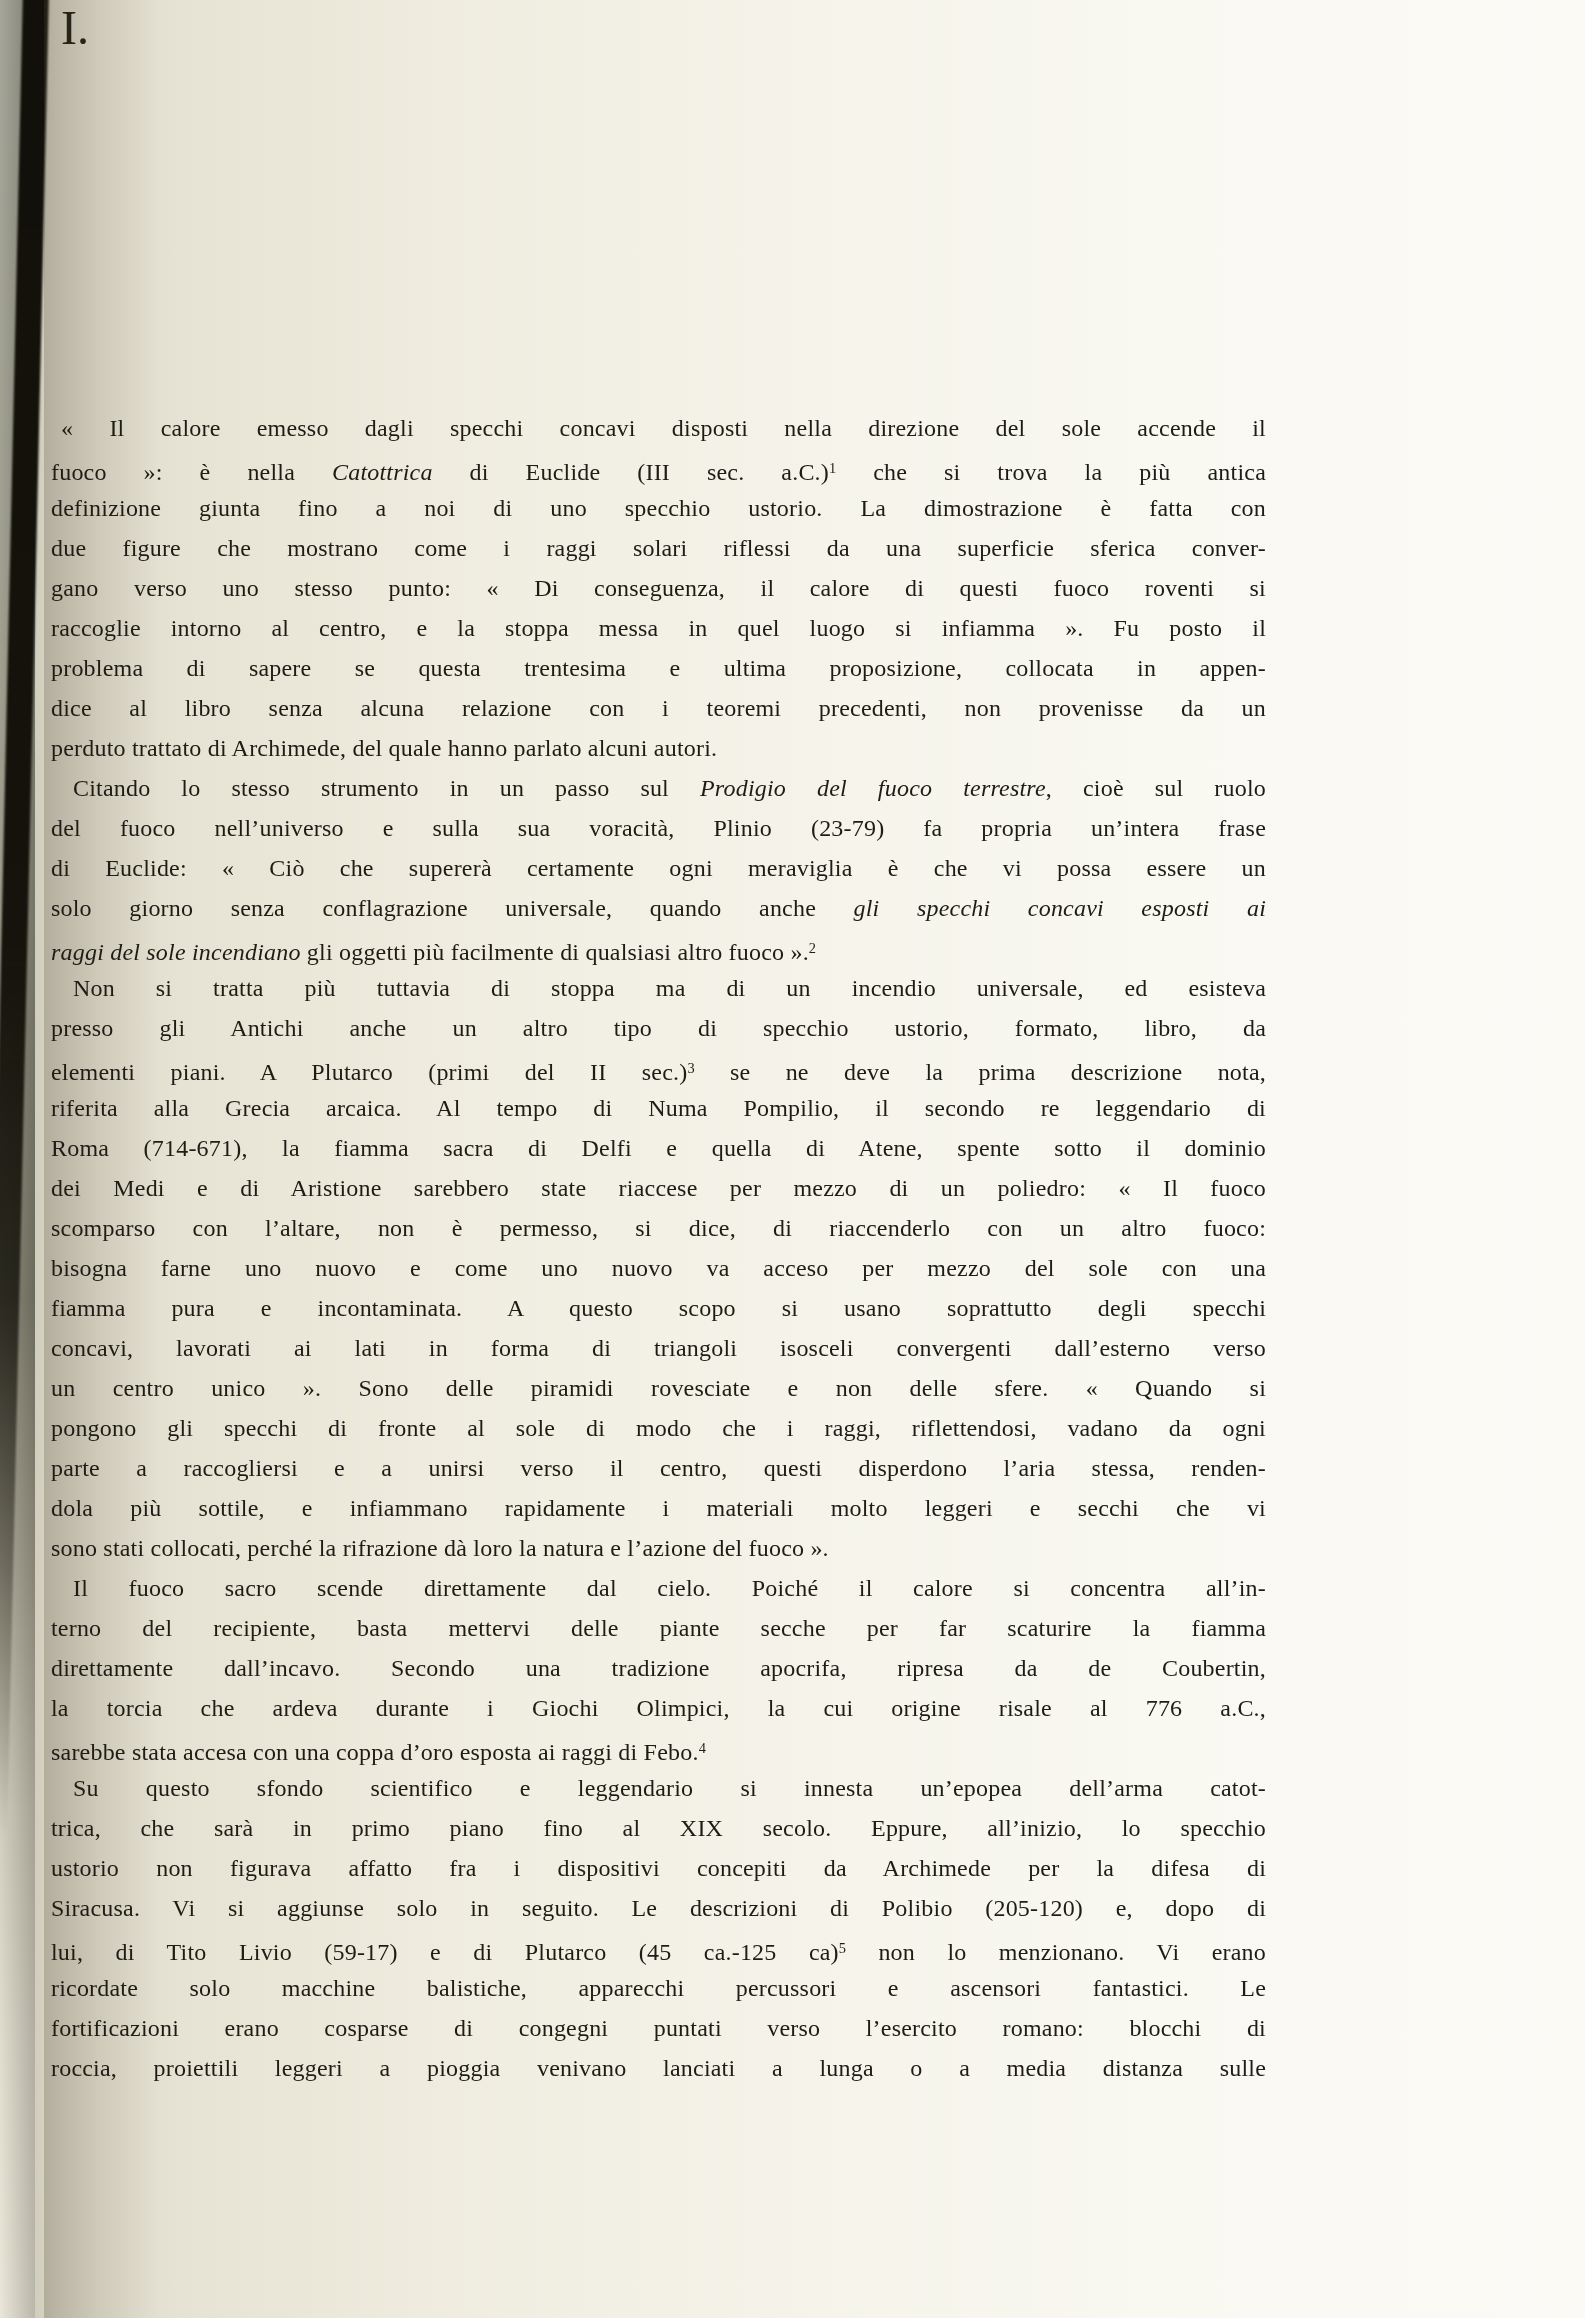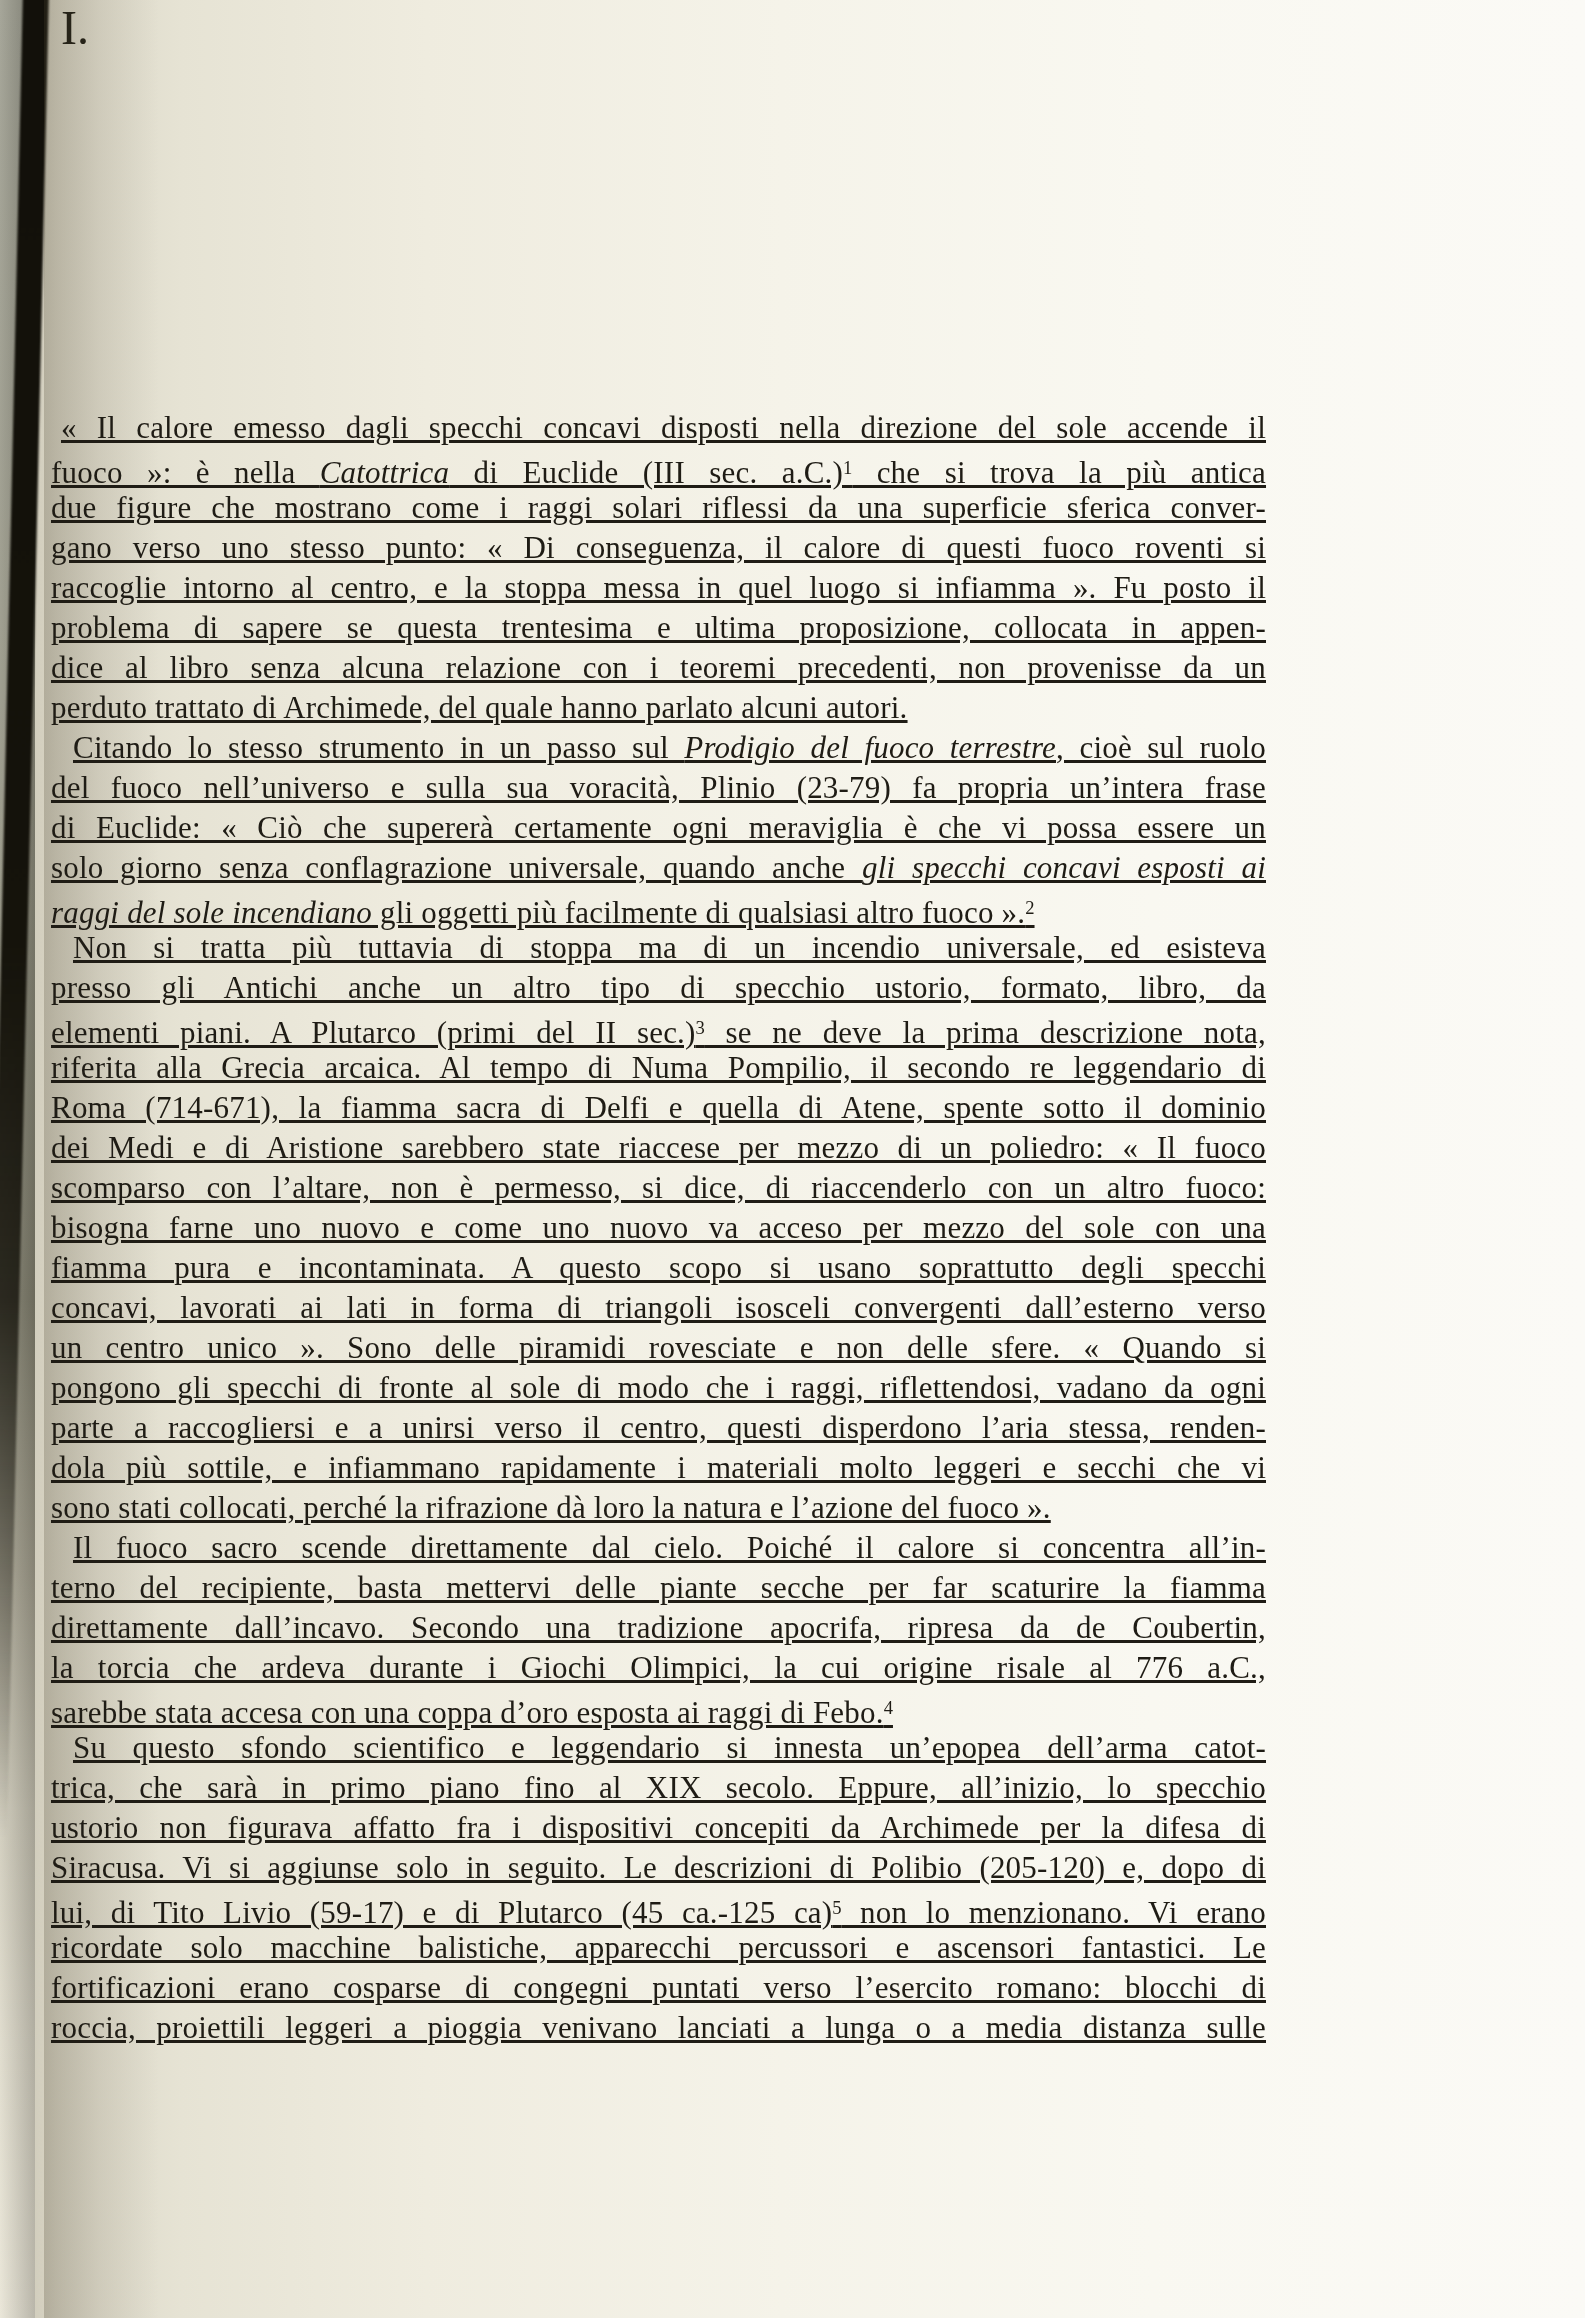--- a/index.html
+++ b/index.html
@@ -25,23 +25,22 @@
   .gutter-shadow{
     position:absolute;left:44px;top:0;width:115px;height:100%;
     background:linear-gradient(90deg,rgba(77,70,50,0.26),rgba(77,70,50,0.10) 48%,rgba(77,70,50,0) 100%);
   }
   .chapter{
     position:absolute;left:61px;top:1.6px;
     font-size:48px;line-height:1.1;color:#262318;
   }
   .text-block{
     position:absolute;left:51px;top:408px;width:1215px;
-    font-size:31px;line-height:40px;color:#1f1c15;
+    font-size:24px;line-height:40px;color:#1f1c15;
     letter-spacing:0.2px;
-    text-decoration:underline;
   }
   .line{
     height:40px;
     text-align:justify;
     text-align-last:justify;
     white-space:normal;
   }
   .line.flush{text-align-last:left;}
   .line.ind-first{padding-left:10px;}
   .line.ind-para{padding-left:22px;}
@@ -53,20 +52,21 @@
 
 <div class="scanner-edge"></div>
 <div class="spine-band"></div>
 <div class="gutter-shadow"></div>
 
 <div class="chapter">I.</div>
 
 <div class="text-block">
     <div class="line ind-first"><span>« Il calore emesso dagli specchi concavi disposti nella direzione del sole accende il</span></div>
     <div class="line"><span>fuoco »: è nella </span><span class="it">Catottrica</span><span> di Euclide (III sec. a.C.)</span><span class="sup">1</span><span> che si trova la più antica</span></div>
+    <div class="line"><span>definizione giunta fino a noi di uno specchio ustorio. La dimostrazione è fatta con</span></div>
     <div class="line"><span>due figure che mostrano come i raggi solari riflessi da una superficie sferica conver-</span></div>
     <div class="line"><span>gano verso uno stesso punto: « Di conseguenza, il calore di questi fuoco roventi si</span></div>
     <div class="line"><span>raccoglie intorno al centro, e la stoppa messa in quel luogo si infiamma ». Fu posto il</span></div>
     <div class="line"><span>problema di sapere se questa trentesima e ultima proposizione, collocata in appen-</span></div>
     <div class="line"><span>dice al libro senza alcuna relazione con i teoremi precedenti, non provenisse da un</span></div>
     <div class="line flush"><span>perduto trattato di Archimede, del quale hanno parlato alcuni autori.</span></div>
     <div class="line ind-para"><span>Citando lo stesso strumento in un passo sul </span><span class="it">Prodigio del fuoco terrestre</span><span>, cioè sul ruolo</span></div>
     <div class="line"><span>del fuoco nell’universo e sulla sua voracità, Plinio (23-79) fa propria un’intera frase</span></div>
     <div class="line"><span>di Euclide: « Ciò che supererà certamente ogni meraviglia è che vi possa essere un</span></div>
     <div class="line"><span>solo giorno senza conflagrazione universale, quando anche </span><span class="it">gli specchi concavi esposti ai</span></div>

